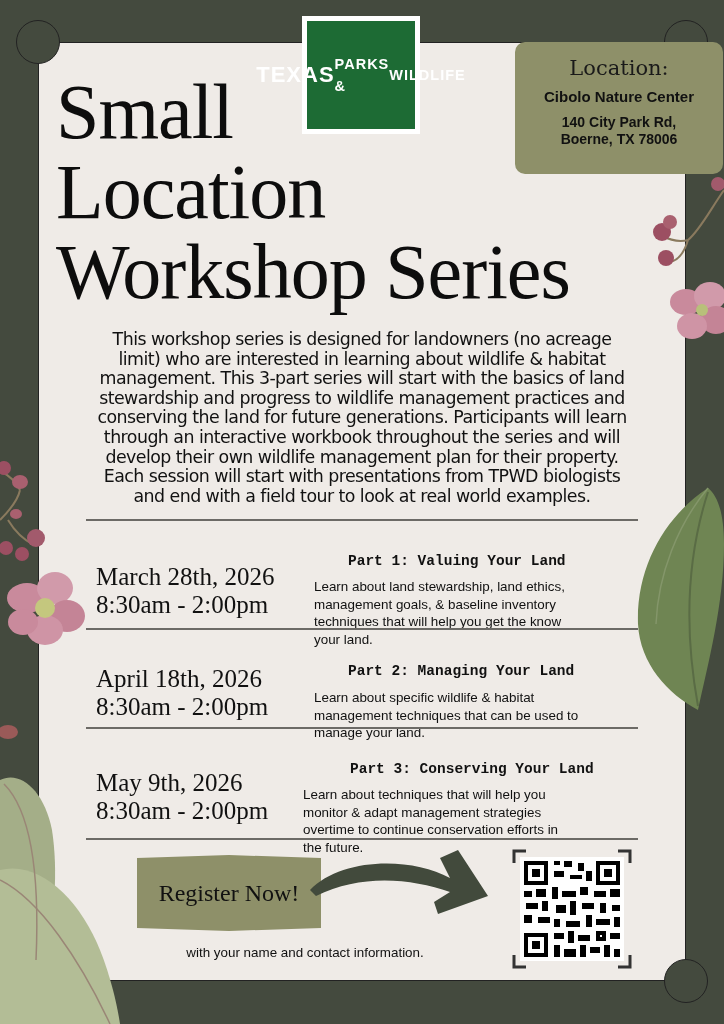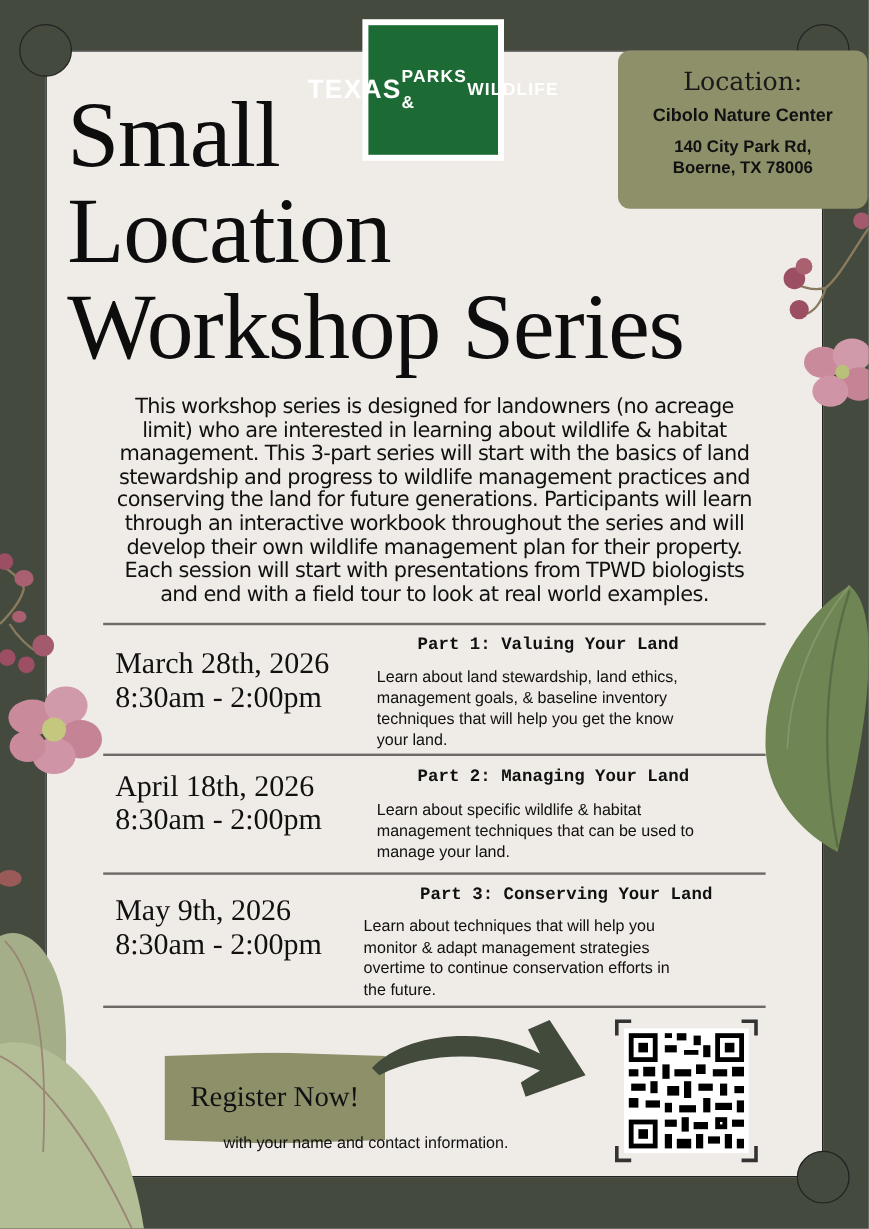--- a/index.html
+++ b/index.html
@@ -63,32 +63,32 @@
   .title span { display: block; white-space: nowrap; }
 
   .desc {
     position: absolute; left: 62px; top: 330px; width: 600px;
     text-align: center; font-size: 17.4px; line-height: 19.6px; color: #111;
     font-family: "DejaVu Sans", sans-serif; letter-spacing: -0.55px;
   }
 
   .rule-line { position: absolute; left: 86px; width: 552px; height: 2px; background: #6c6a66; }
 
-  .session { position: absolute; left: 86px; width: 560px; }
+  .session { position: absolute; left: 86px; width: 560px; margin-top: 23px; }
   .session .date {
     position: absolute; left: 10px; font-family: "Liberation Serif", serif;
     font-size: 25px; line-height: 28px; color: #111; white-space: nowrap;
   }
   .session .part {
     position: absolute; font-weight: bold; font-size: 14.5px; text-align: left; white-space: nowrap; font-family: Liberation Mono, monospace;
   }
   .session .pdesc { position: absolute; font-size: 13.4px; line-height: 17.5px; color: #111; }
 
   .register {
-    position: absolute; left: 137px; top: 877px; width: 184px; height: 76px;
+    position: absolute; left: 137px; top: 855px; width: 184px; height: 76px;
     background: #8e9069;
     clip-path: polygon(0 4%, 50% 0, 100% 4%, 100% 96%, 50% 100%, 0 96%);
     display: flex; align-items: center; justify-content: center;
     font-family: "Liberation Serif", serif; font-size: 24px; color: #111;
   }
   .arrow { position: absolute; left: 300px; top: 848px; width: 200px; height: 70px; }
 
   .contact {
     position: absolute; left: 110px; top: 944px; width: 390px;
     text-align: center; font-size: 13.4px; line-height: 17px;

